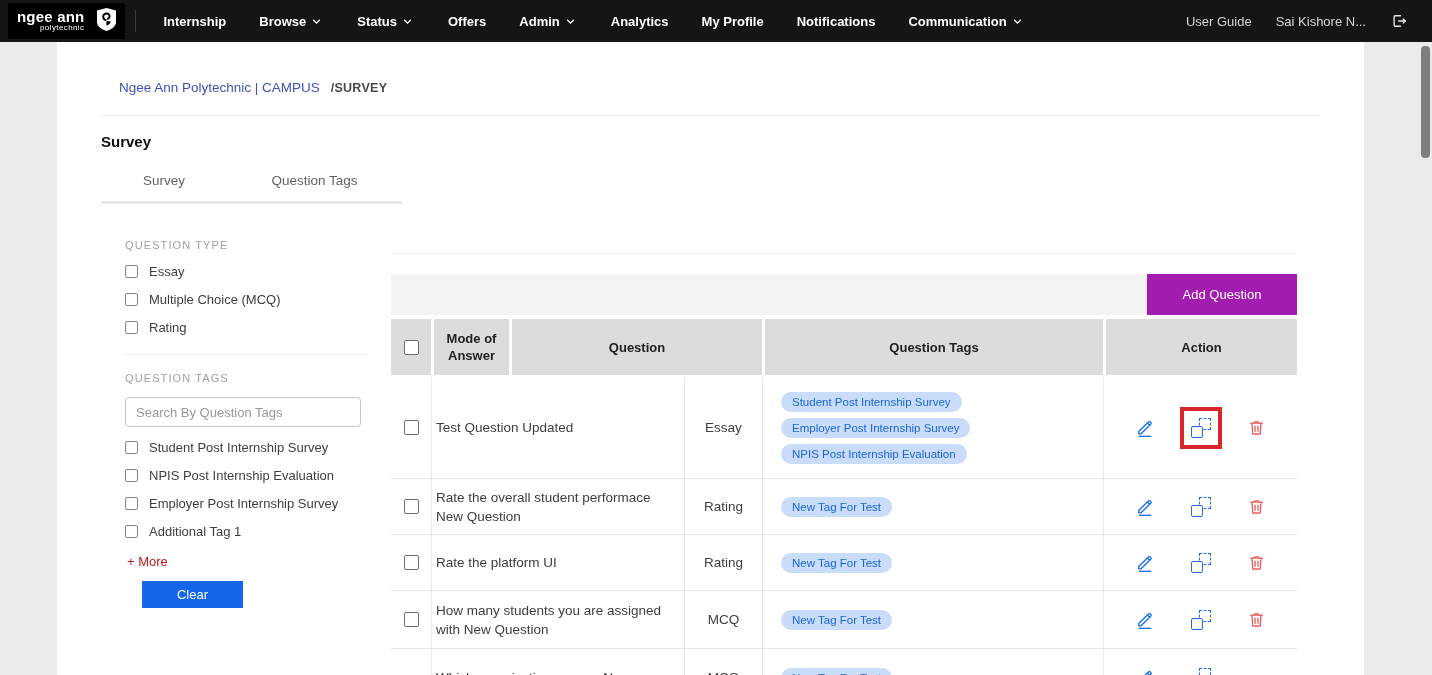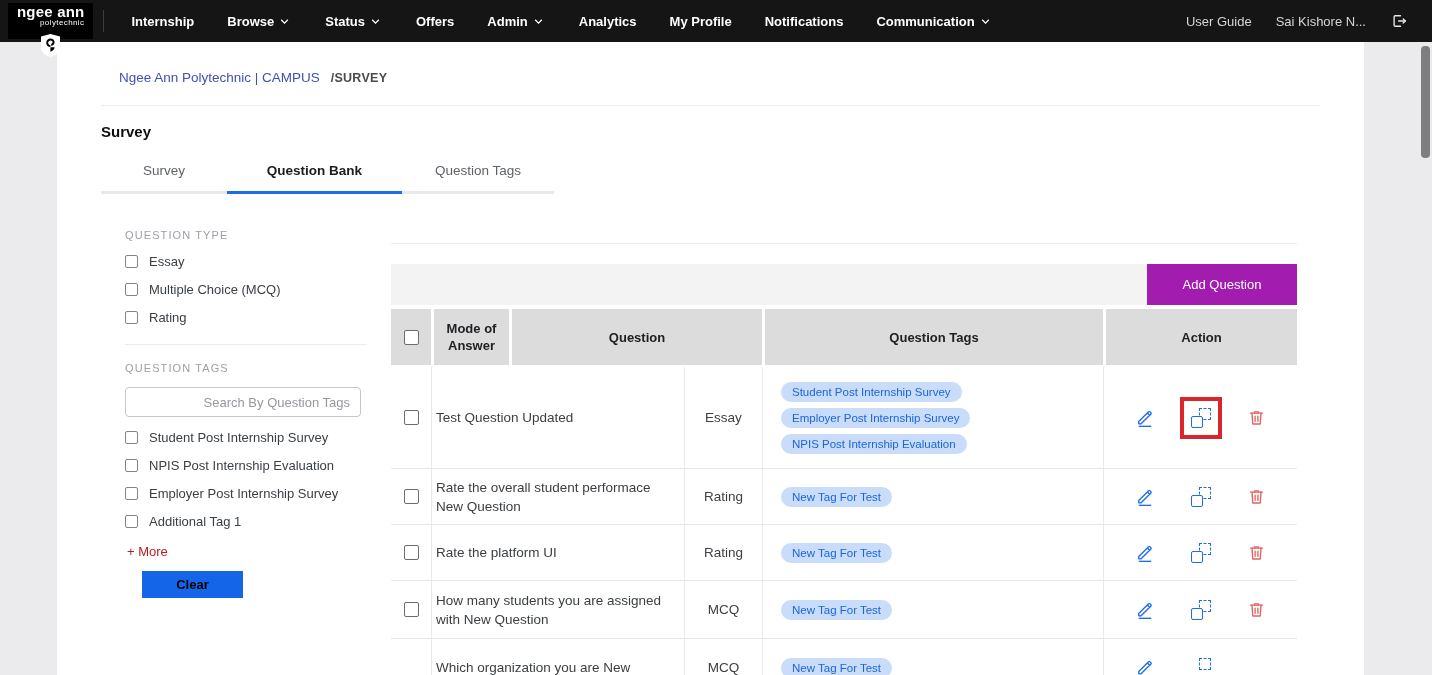--- a/index.html
+++ b/index.html
@@ -3,40 +3,40 @@
 <meta charset="utf-8">
 <style>
   * { margin:0; padding:0; box-sizing:border-box; }
   html,body { width:1432px; height:675px; overflow:hidden; background:#ebebed;
     font-family:"Liberation Sans","DejaVu Sans",sans-serif; }
 
   
   .navbar { position:absolute; top:0; left:0; width:1432px; height:42px; background:#151515;
     display:flex; align-items:center; color:#fff; z-index:5; }
   .logo { margin-left:8px; background:#000; height:36px; padding:2px 9px; display:flex;
-    align-items:center; gap:7px; flex-shrink:0; cursor:pointer;flex-direction:column; }
+    align-items:center; gap:13px; flex-shrink:0; cursor:pointer; }
   .logo-txt .l1 { font-size:15px; font-weight:bold; line-height:14px; letter-spacing:.2px; }
   .logo-txt .l2 { font-size:8px; line-height:8px; text-align:right; letter-spacing:.4px; }
   .nav-sep { width:1px; height:22px; background:#3c3c3c; margin-left:10px; }
   .nav-items { display:flex; list-style:none; margin-left:27px; gap:33px; font-size:13px; font-weight:bold; }
   .nav-item { display:flex; align-items:center; gap:3px; cursor:pointer; white-space:nowrap; }
   .nav-right { margin-left:auto; display:flex; align-items:center; gap:24px; margin-right:24px;
     font-size:13px; color:#d6d6d6; font-weight:normal; }
   .nav-right .nav-link { cursor:pointer; white-space:nowrap; }
   .logout { display:flex; align-items:center; cursor:pointer; }
 
   
   .scroll-thumb { position:absolute; top:46px; right:2px; width:9px; height:112px;
     background:#7e7e7e; border-radius:4px; z-index:9; }
 
   
   .card { position:absolute; top:42px; left:57px; width:1307px; height:633px;
     background:#fff; padding:0 44px; overflow:hidden; }
 
-  .breadcrumb { padding:28px 0 20px 18px; border-bottom:1px solid #ededed; font-size:13.5px; }
+  .breadcrumb { padding:38px 0 20px 18px; border-bottom:1px solid #ededed; font-size:13.5px; }
   .bc-link { color:#3f51b5; cursor:pointer; }
   .bc-current { color:#4a4a4a; font-weight:bold; font-size:12.5px; margin-left:7px; letter-spacing:.3px; }
 
   .page-title { margin-top:17px; font-size:15px; font-weight:bold; color:#0d0d0d; }
 
   .tabs { display:flex; margin-top:13px; width:453px; }
   .tab { text-align:center; font-size:13.5px; color:#5f6368; padding:10px 0 13px;
     border-bottom:3px solid #e9e9e9; cursor:pointer; }
   .tab:nth-child(1){ width:126px; } .tab:nth-child(2){ width:175px; } .tab:nth-child(3){ width:152px; }
   .tab.active { color:#1c1c1c; font-weight:bold; border-bottom-color:#1a6ee8; }
@@ -45,25 +45,25 @@
 
   
   .filters { width:290px; padding-left:24px; flex-shrink:0; }
   .section-label { font-size:11px; letter-spacing:1.1px; color:#9b9fa6; }
   .check-row { display:flex; align-items:center; margin-top:13px; font-size:13px; color:#3a3f44; cursor:pointer; }
   .cb { width:13px; height:13px; border:1.5px solid #80868b; border-radius:2px; margin-right:11px;
     flex-shrink:0; background:#fff; }
   .filters-divider { height:1px; background:#ececec; margin:19px 0 17px 0; width:242px; }
   .search-input { margin-top:13px; width:236px; height:30px; border:1px solid #c6c6c6; border-radius:4px;
     padding:0 10px; font-size:13px; color:#333; outline:none; display:block;
-    font-family:"Liberation Sans","DejaVu Sans",sans-serif;text-align:right; }
+    font-family:"Liberation Sans","DejaVu Sans",sans-serif; }
   .search-input::placeholder { color:#95989d; }
   .more-link { margin:15px 0 0 2px; color:#b91c1c; font-size:13px; cursor:pointer; display:inline-block; }
   .clear-btn { display:block; margin:11px 0 0 17px; width:101px; height:27px; background:#1565e8;
-    color:#000000; border:none; font-size:13px; font-weight:bold; cursor:pointer;
+    color:#ffffff; border:none; font-size:13px; font-weight:normal; cursor:pointer;
     font-family:"Liberation Sans","DejaVu Sans",sans-serif; }
 
   
   .main { flex:1; }
   .main-divider { height:1px; background:#ececec; margin-top:14px; width:906px; }
   .toolbar { margin-top:20px; width:906px; height:41px; background:#f3f3f3;
     display:flex; justify-content:flex-end; }
   .add-btn { width:150px; height:41px; background:#a21caf; color:#fff; border:none; font-size:13px;
     cursor:pointer; font-family:"Liberation Sans","DejaVu Sans",sans-serif; }
 
@@ -183,21 +183,20 @@
 
   <div class="breadcrumb">
     <span class="bc-link">Ngee Ann Polytechnic | CAMPUS</span>
     <span class="bc-current">/SURVEY</span>
   </div>
 
   <h1 class="page-title">Survey</h1>
 
   <div class="tabs" id="tabs">
       <div class="tab">Survey</div>
-      <div class="tab active">Question Bank</div>
       <div class="tab">Question Tags</div>
     </div>
 
   <div class="content">
 
     <aside class="filters">
       <div class="section-label">QUESTION TYPE</div>
       <div id="qtype-list">
           <label class="check-row">
             <span class="cb"></span>

